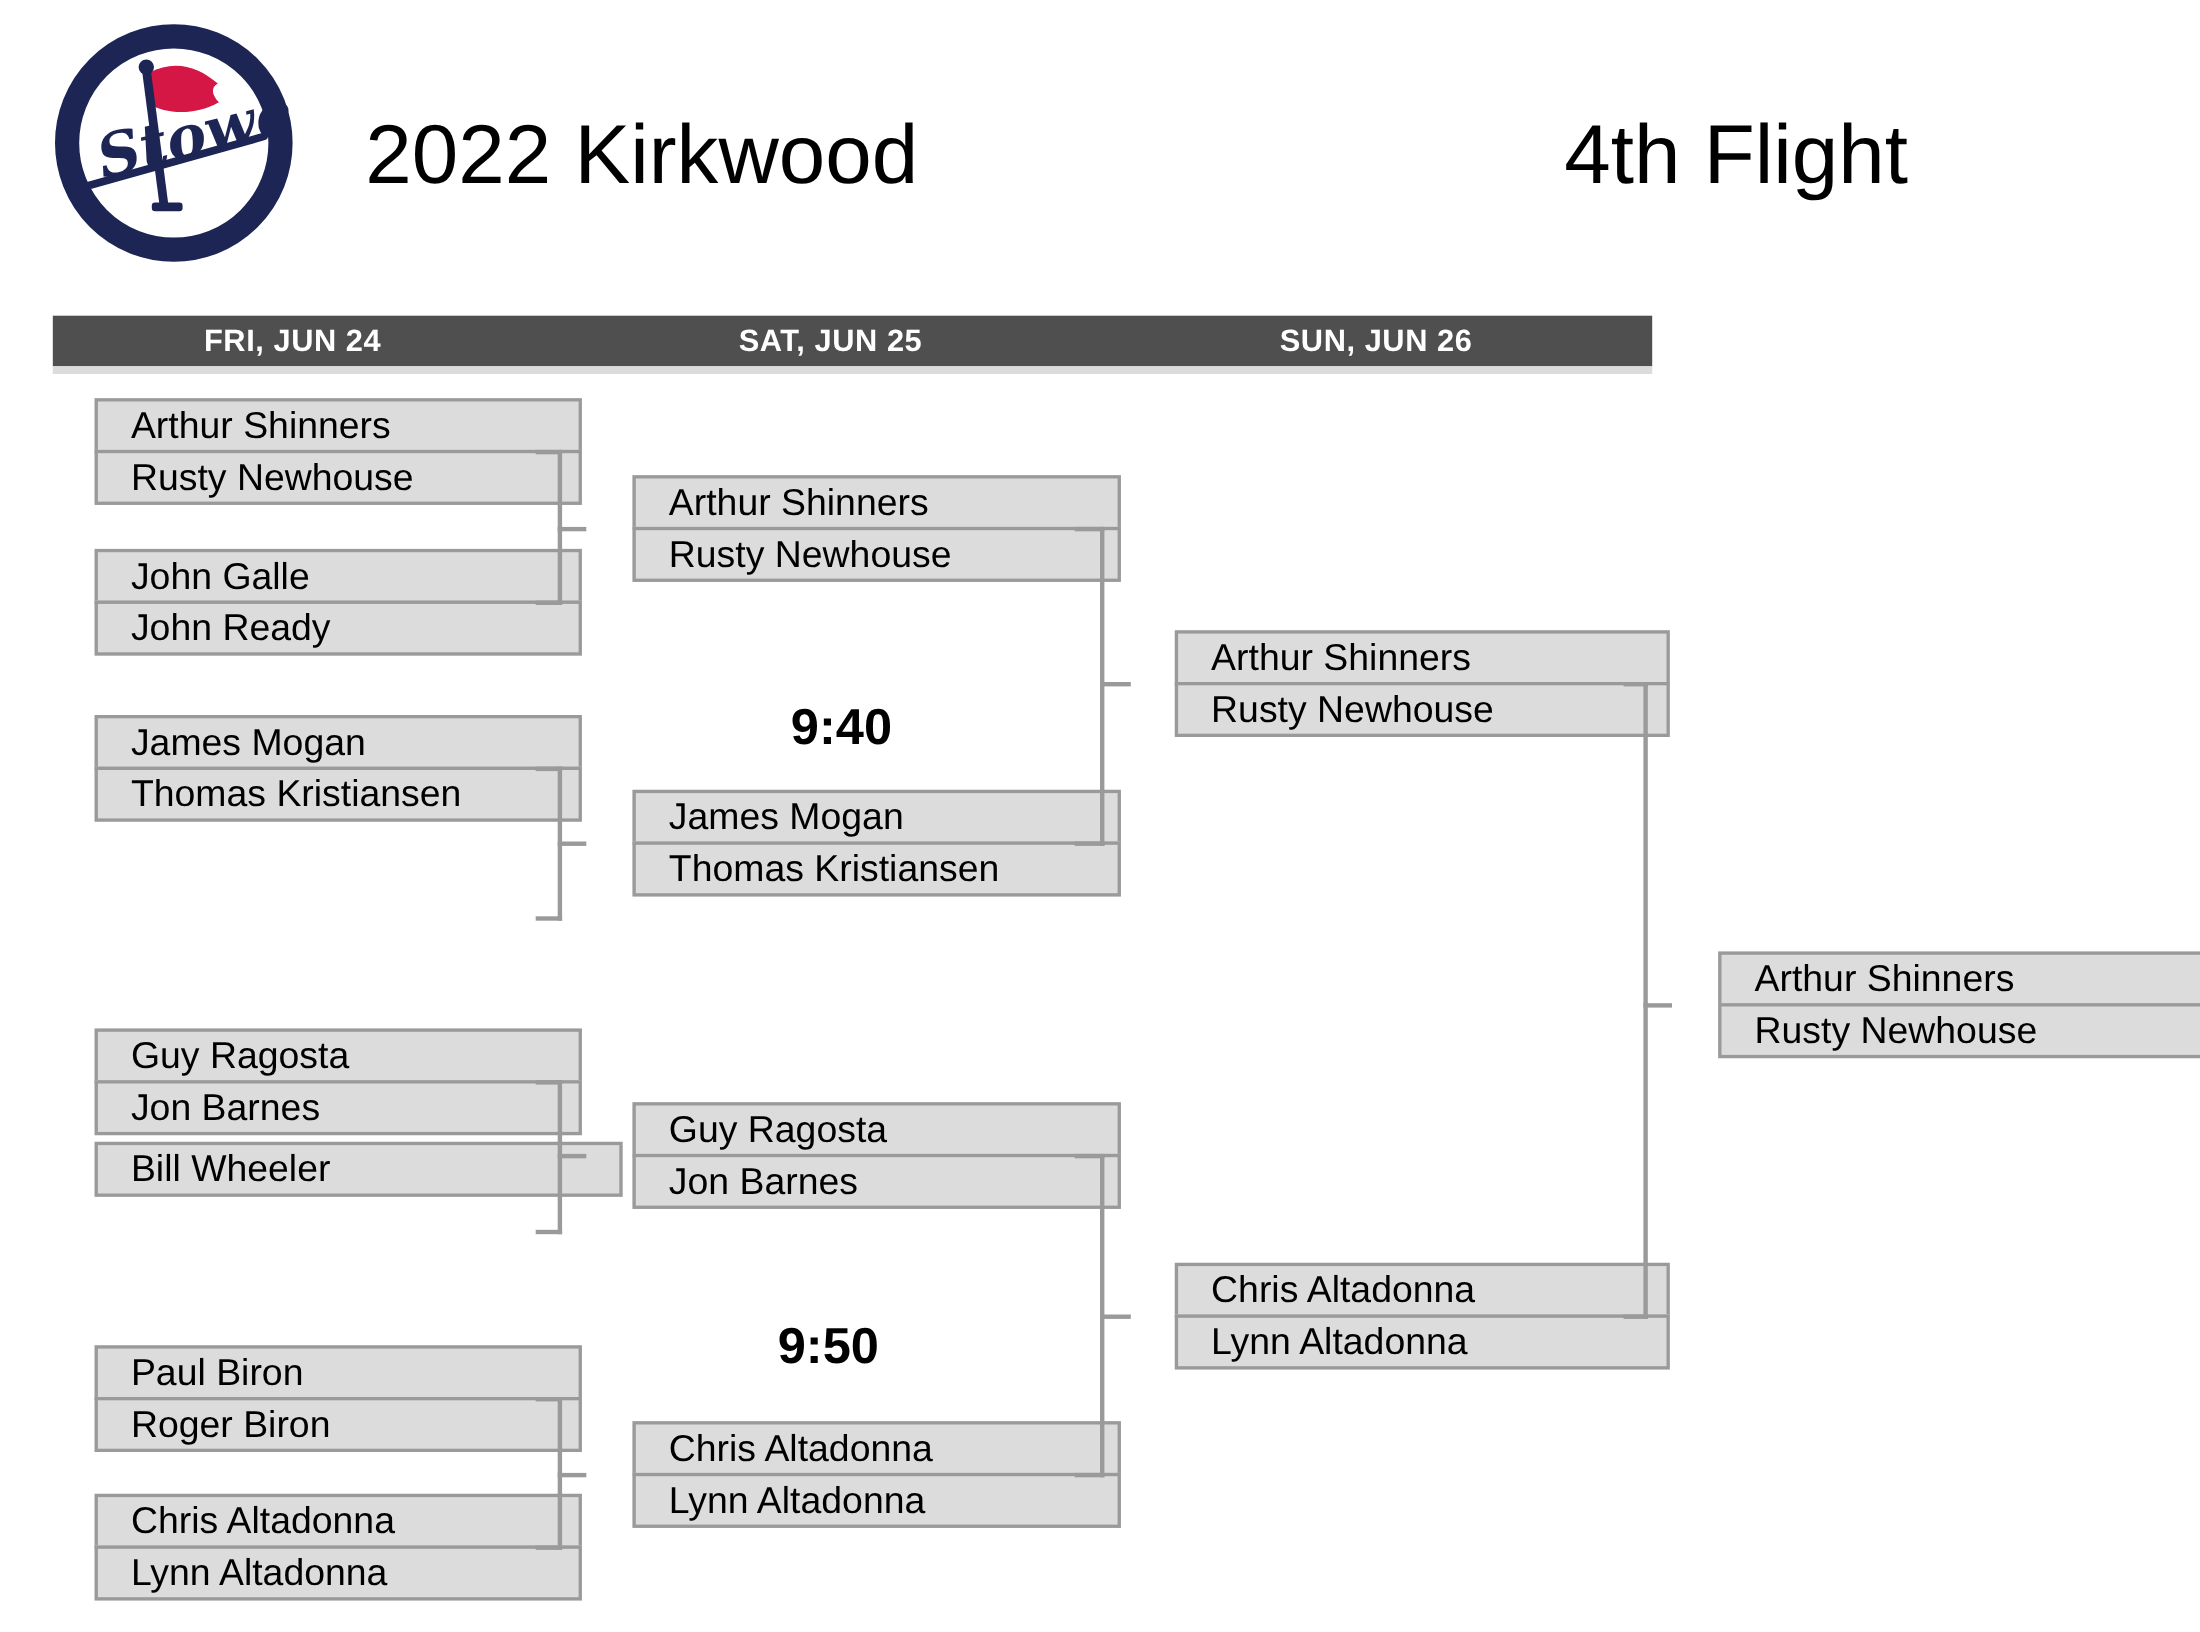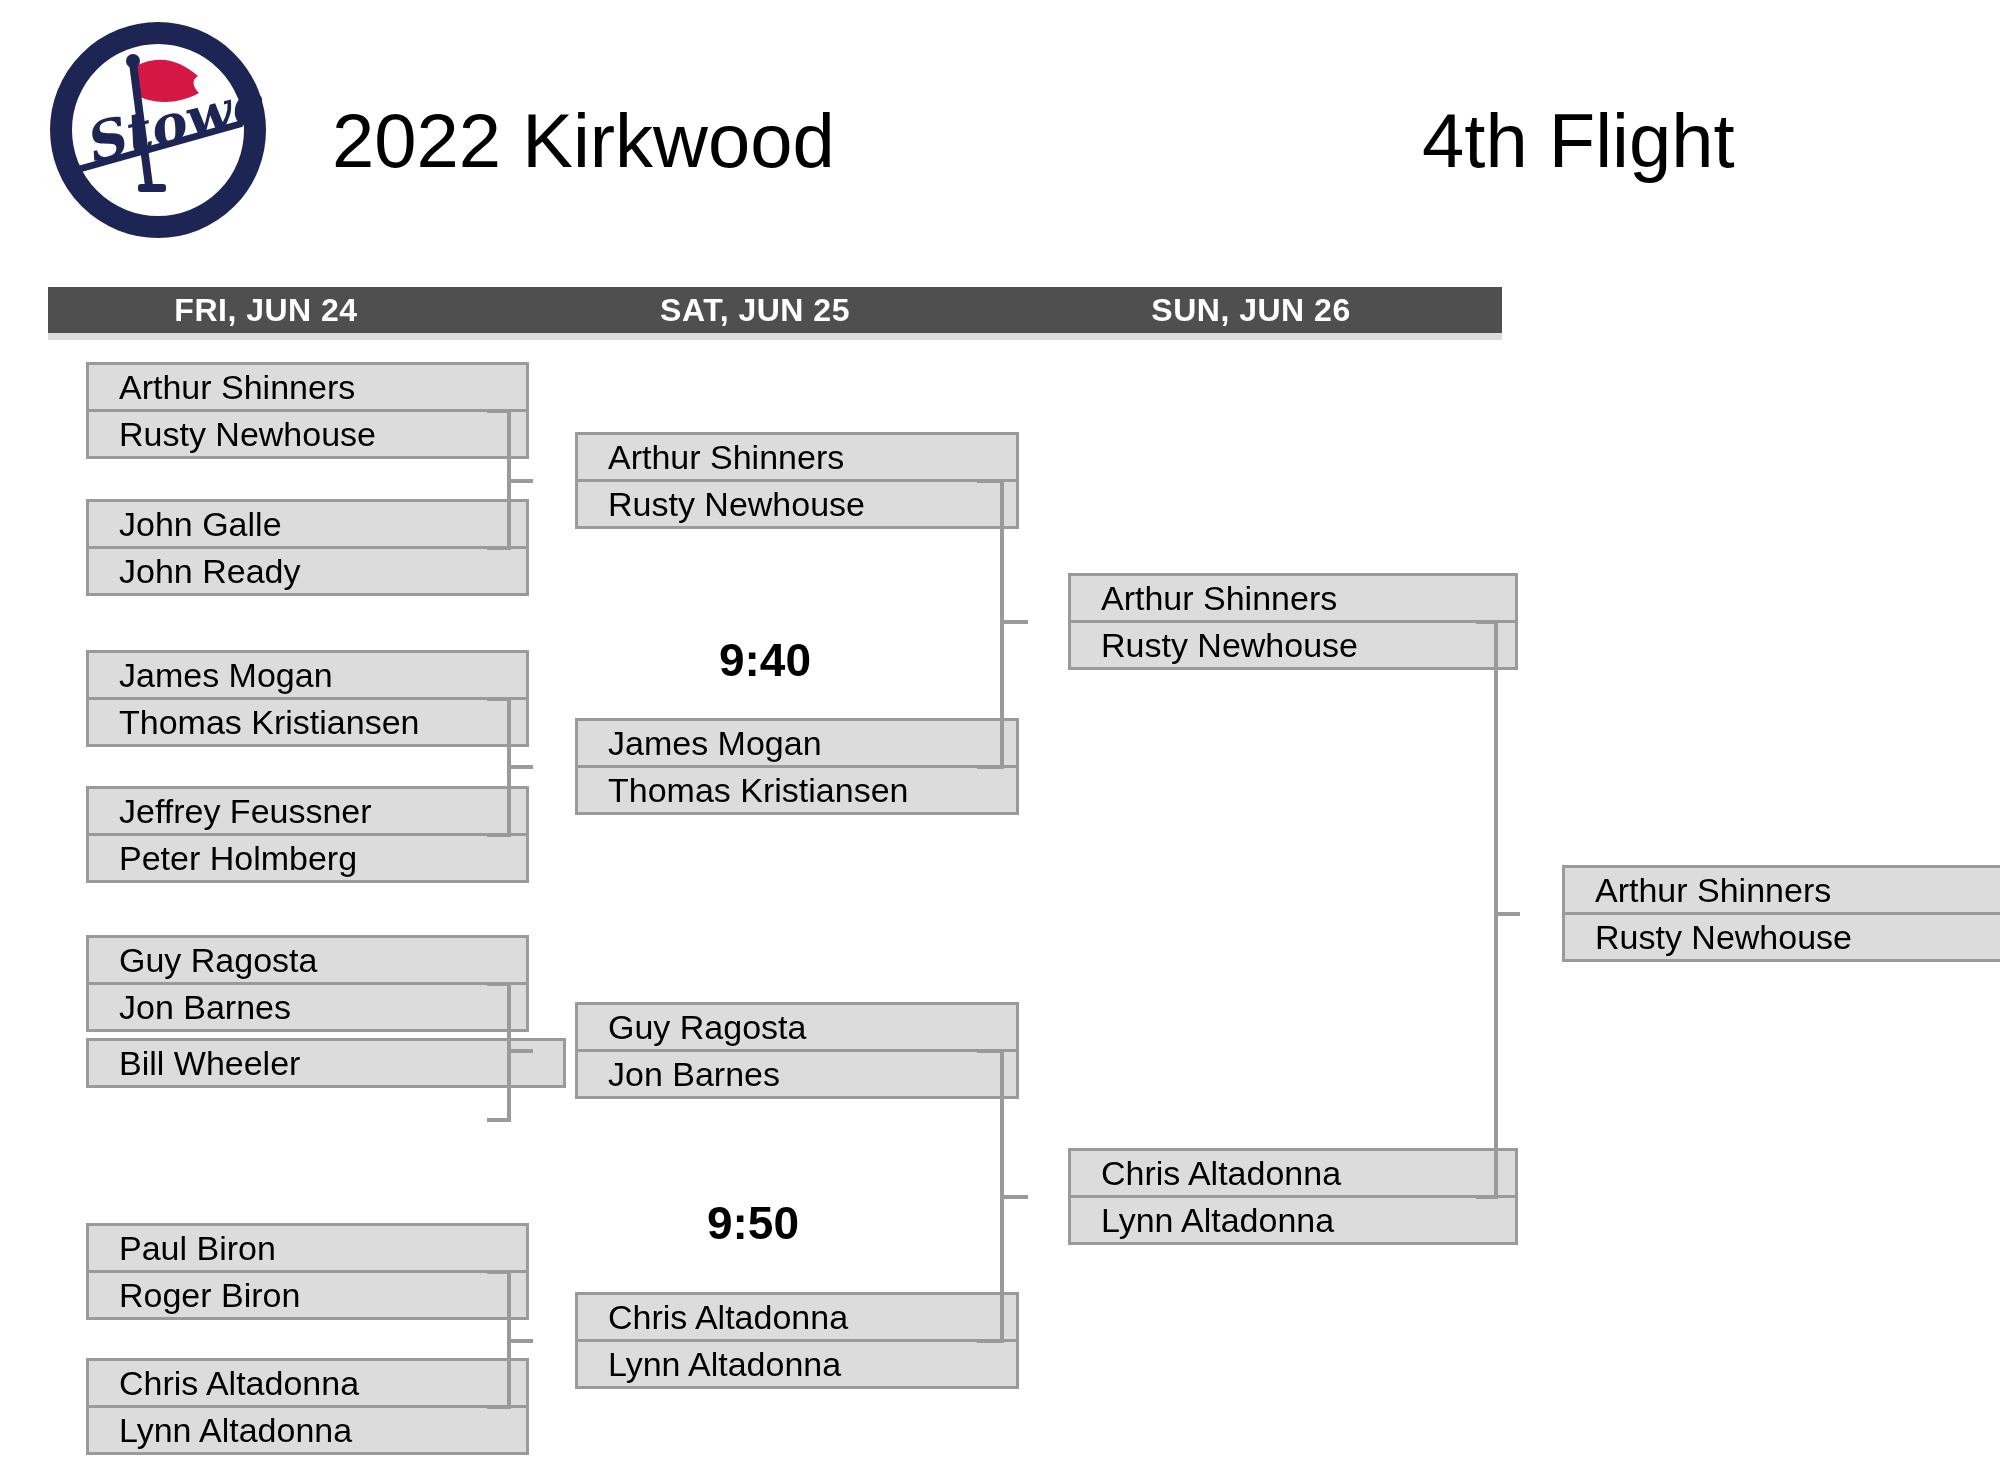--- a/index.html
+++ b/index.html
@@ -24,21 +24,21 @@
     position:absolute;left:48px;top:287px;width:1454px;height:46px;
     background:#4f4f4f;
   }
   .daybar-shadow{
     position:absolute;left:48px;top:333px;width:1454px;height:7px;
     background:#dcdcdc;
   }
   .daylabel{
     position:absolute;top:287px;height:46px;line-height:46px;
     transform:translateX(-50%);
-    color:#ffffff;font-size:32px;font-weight:bold;letter-spacing:.5px;
+    color:#ffffff;font-size:28px;font-weight:bold;letter-spacing:.5px;
     white-space:nowrap;
   }
   
   .team-box{position:absolute;margin-left:42px;}
   .team-box .row{
     box-sizing:border-box;
     height:50px;
     border:3px solid #9a9a9a;
     background:#dcdcdc;
     padding-left:30px;
@@ -87,24 +87,20 @@
     <div class="row">Arthur Shinners</div>
     <div class="row">Rusty Newhouse</div>
   </div>
   <div class="team-box" style="left:44px;top:499px;width:443px;">
     <div class="row">John Galle</div>
     <div class="row">John Ready</div>
   </div>
   <div class="team-box" style="left:44px;top:650px;width:443px;">
     <div class="row">James Mogan</div>
     <div class="row">Thomas Kristiansen</div>
-  </div>
-  <div class="team-box" style="left:44px;top:786px;width:443px;">
-    <div class="row">Jeffrey Feussner</div>
-    <div class="row">Peter Holmberg</div>
   </div>
   <div class="team-box" style="left:44px;top:935px;width:443px;">
     <div class="row">Guy Ragosta</div>
     <div class="row">Jon Barnes</div>
   </div>
   <div class="team-box" style="left:44px;top:1038px;width:480px;">
     <div class="row">Bill Wheeler</div>
   </div>
   <div class="team-box" style="left:44px;top:1223px;width:443px;">
     <div class="row">Paul Biron</div>

